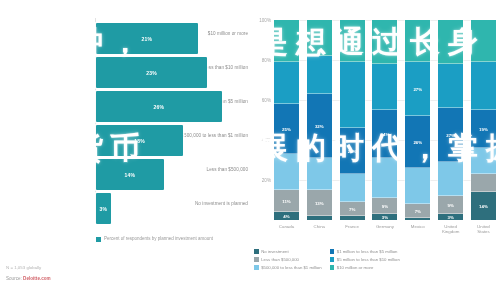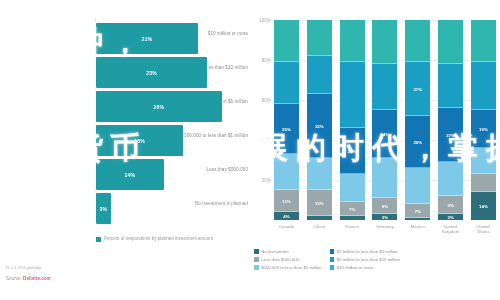--- a/index.html
+++ b/index.html
@@ -303,17 +303,18 @@
             <span class="sw" style="background: rgb(47, 182, 174);"></span>
             <span class="tx blurry-txt">$10 million or more</span>
           </div>
         </div>
     </div>
   </div>
 
   <div class="overlay">
     <div class="ovl-line ovl-a">，钟，</div>
     <div class="ovl-line ovl-b">，货币</div>
+    <div class="ovl-line ovl-c">是想通过长身</div>
     <div class="ovl-line ovl-d">展的时代，掌握</div>
   </div>
 
   <div class="top-fade"></div>
 </div>
 
 </body></html>

